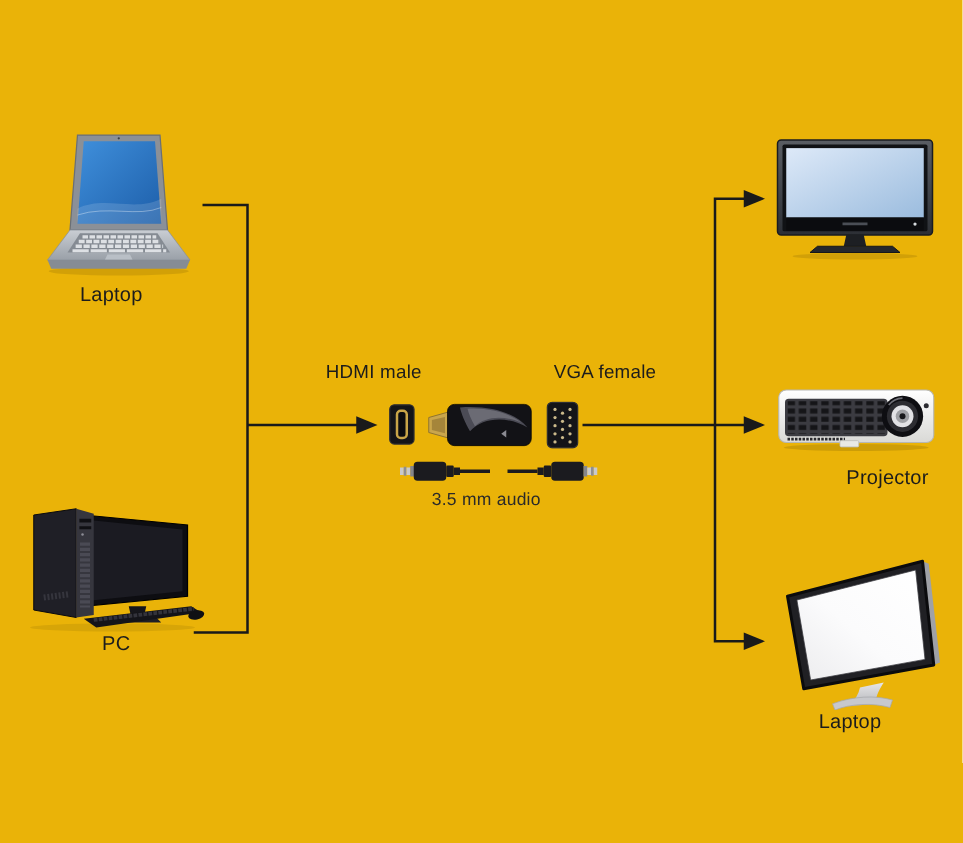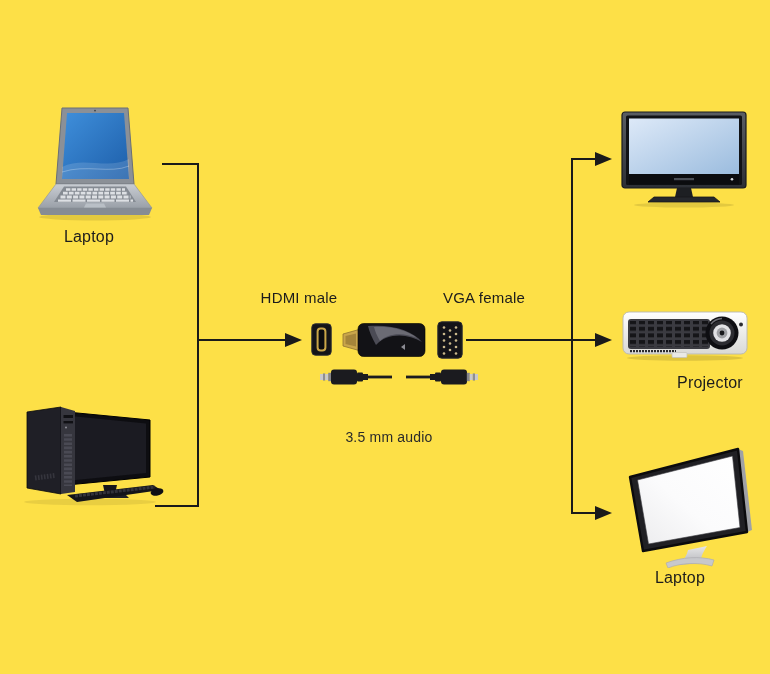--- a/index.html
+++ b/index.html
@@ -1,27 +1,27 @@
 <!DOCTYPE html>
 <html><head>
 <meta charset="utf-8">
 <style>
   html,body{margin:0;padding:0;background:#ffffff;}
   .canvas{
-    position:relative;width:770px;height:674px;background:#fde047;
+    position:relative;width:770px;height:674px;background:#eab308;
     font-family:"Liberation Sans",sans-serif;overflow:hidden;
   }
   .fig{position:absolute;}
   .fig svg{display:block;width:100%;height:100%;}
   .lbl{
     position:absolute;color:#1c1c1c;font-size:16px;line-height:1.15;
     text-align:center;letter-spacing:.2px;
   }
   .lbl-sm{font-size:15px;}
-  .lbl-xs{font-size:14px;color:#2a2a2a;margin-top:38px;}
+  .lbl-xs{font-size:14px;color:#2a2a2a;}
   .lines{position:absolute;left:0;top:0;pointer-events:none;}
 </style>
 </head>
 <body>
 
 <div class="canvas">
 
   <svg class="lines" width="770" height="674" viewBox="0 0 770 674">
     <g stroke="#1a1a1a" stroke-width="2" fill="none">
       <polyline points="162,164 198,164 198,506 155,506"></polyline>
@@ -81,20 +81,21 @@
       <rect x="48.5" y="13" width="9.5" height="3" fill="#101014"></rect>
       <rect x="48.5" y="19" width="9.5" height="2.4" fill="#101014"></rect>
       <circle cx="51" cy="25.5" r="1" fill="#8d8d96"></circle>
       <line x1="53" y1="32" x2="53" y2="84" stroke="#4a4a54" stroke-width="8" stroke-dasharray="2.6 1.6"></line>
       <line x1="20" y1="76" x2="40" y2="73.5" stroke="#35353d" stroke-width="5" stroke-dasharray="1.6 1.4"></line>
       <polygon points="52,93 138,83 146,88 62,100" fill="#141419"></polygon>
       <line x1="60" y1="94" x2="140" y2="85" stroke="#33333b" stroke-width="3" stroke-dasharray="3 1"></line>
       <ellipse cx="142" cy="90" rx="6.5" ry="3.6" fill="#101014" transform="rotate(-12 142 90)"></ellipse>
     </svg>
   </div>
+  <div class="lbl" style="left:33px;top:507px;width:120px">PC</div>
 
   <div class="fig" style="left:311px;top:323px;width:21px;height:33px">
     <svg viewBox="0 0 21 33">
       <rect x="0.8" y="0.8" width="19.4" height="31.4" rx="3.6" fill="#141418" stroke="#2e2e33" stroke-width="1"></rect>
       <rect x="6.6" y="5.6" width="7.8" height="21.8" rx="3" fill="#0c0c0f" stroke="#c9a548" stroke-width="2"></rect>
     </svg>
   </div>
 
   <div class="fig" style="left:341px;top:317px;width:86px;height:46px">
     <svg viewBox="0 0 86 46">

